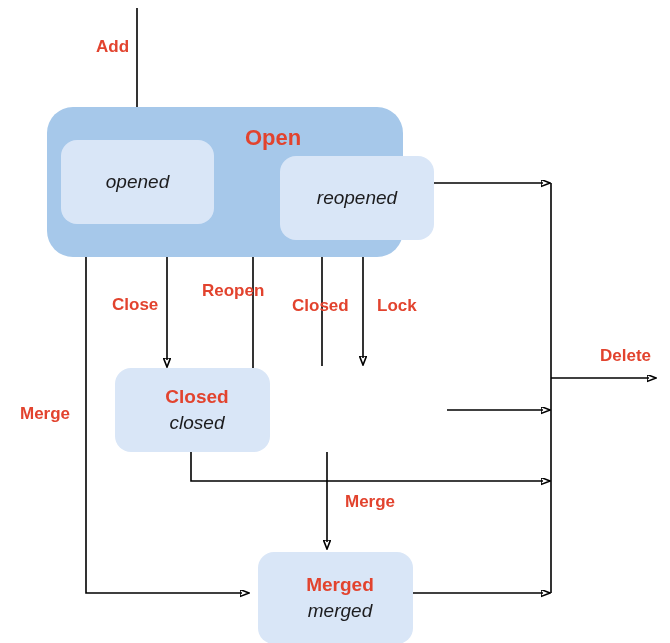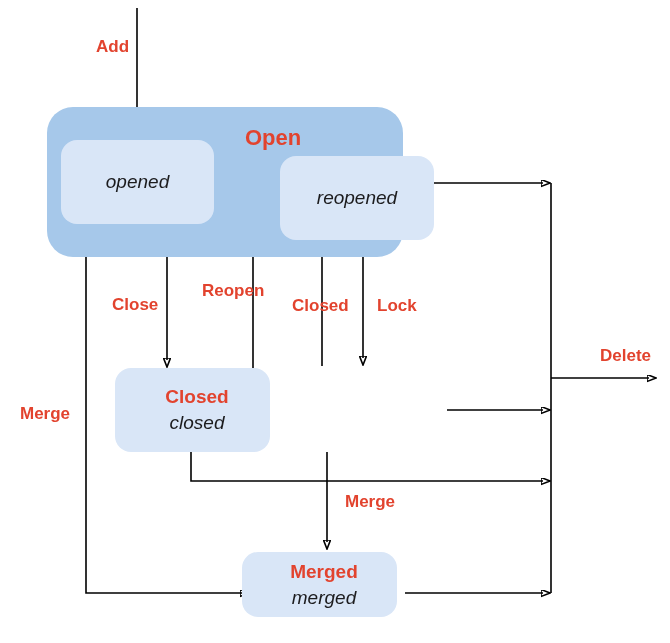--- a/index.html
+++ b/index.html
@@ -120,21 +120,21 @@
   <div class="sub-state" style="left:232px; top:156px; width:154px; height:84px;margin-left:48px;">
     <span>reopened</span>
   </div>
 
   <div class="node" style="left:115px; top:368px; width:155px; height:84px;">
     <div class="state-title">Closed</div>
     <div class="state-sub">closed</div>
   </div>
 
 
-  <div class="node" style="left:242px; top:552px; width:155px; height:65px;">
+  <div class="node" style="left:258px; top:552px; width:155px; height:92px;">
     <div class="state-title">Merged</div>
     <div class="state-sub">merged</div>
   </div>
 
   <div class="t-label" style="left:96px; top:38px;">Add</div>
   <div class="t-label" style="left:112px; top:296px;">Close</div>
   <div class="t-label" style="left:202px; top:282px;">Reopen</div>
   <div class="t-label" style="left:292px; top:297px;">Closed</div>
   <div class="t-label" style="left:377px; top:297px;">Lock</div>
   <div class="t-label" style="left:20px; top:405px;">Merge</div>

